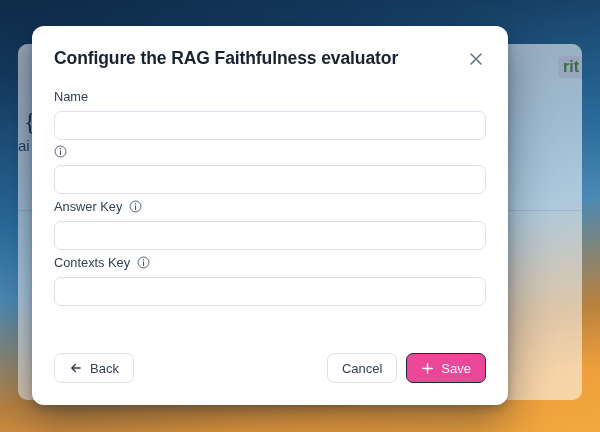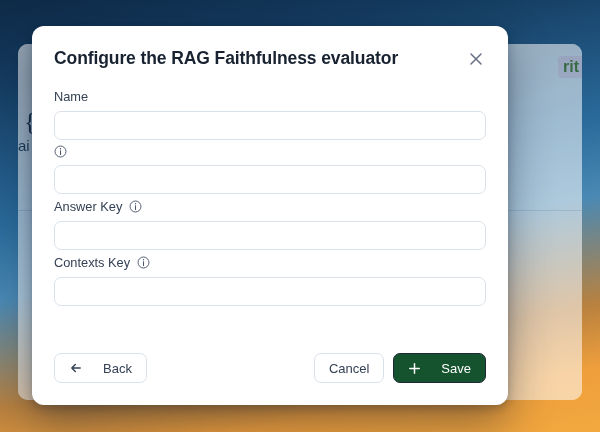--- a/index.html
+++ b/index.html
@@ -163,34 +163,34 @@
   }
   .footer-right {
     display: flex;
     align-items: center;
     gap: 9px;
   }
   .btn {
     display: inline-flex;
     align-items: center;
     justify-content: center;
-    gap: 20px;
+    gap: 7px;
     height: 30px;
     padding: 0 14px;
     border-radius: 7px;
     font-size: 13px;
     font-family: "Liberation Sans", sans-serif;
     cursor: pointer;
     white-space: nowrap;
     border: 1px solid #dbe1ea;
     background: #ffffff;
     color: #344054;
   }
   .btn-primary {
-    background: #14532d;
+    background: #ec4899;
     border-color: #1d2939;
     color: #ffffff;
   }
   .btn svg { display: block; flex: 0 0 auto; }
 </style>
 </head>
 <body>
 
 <div class="page-bg">
 

